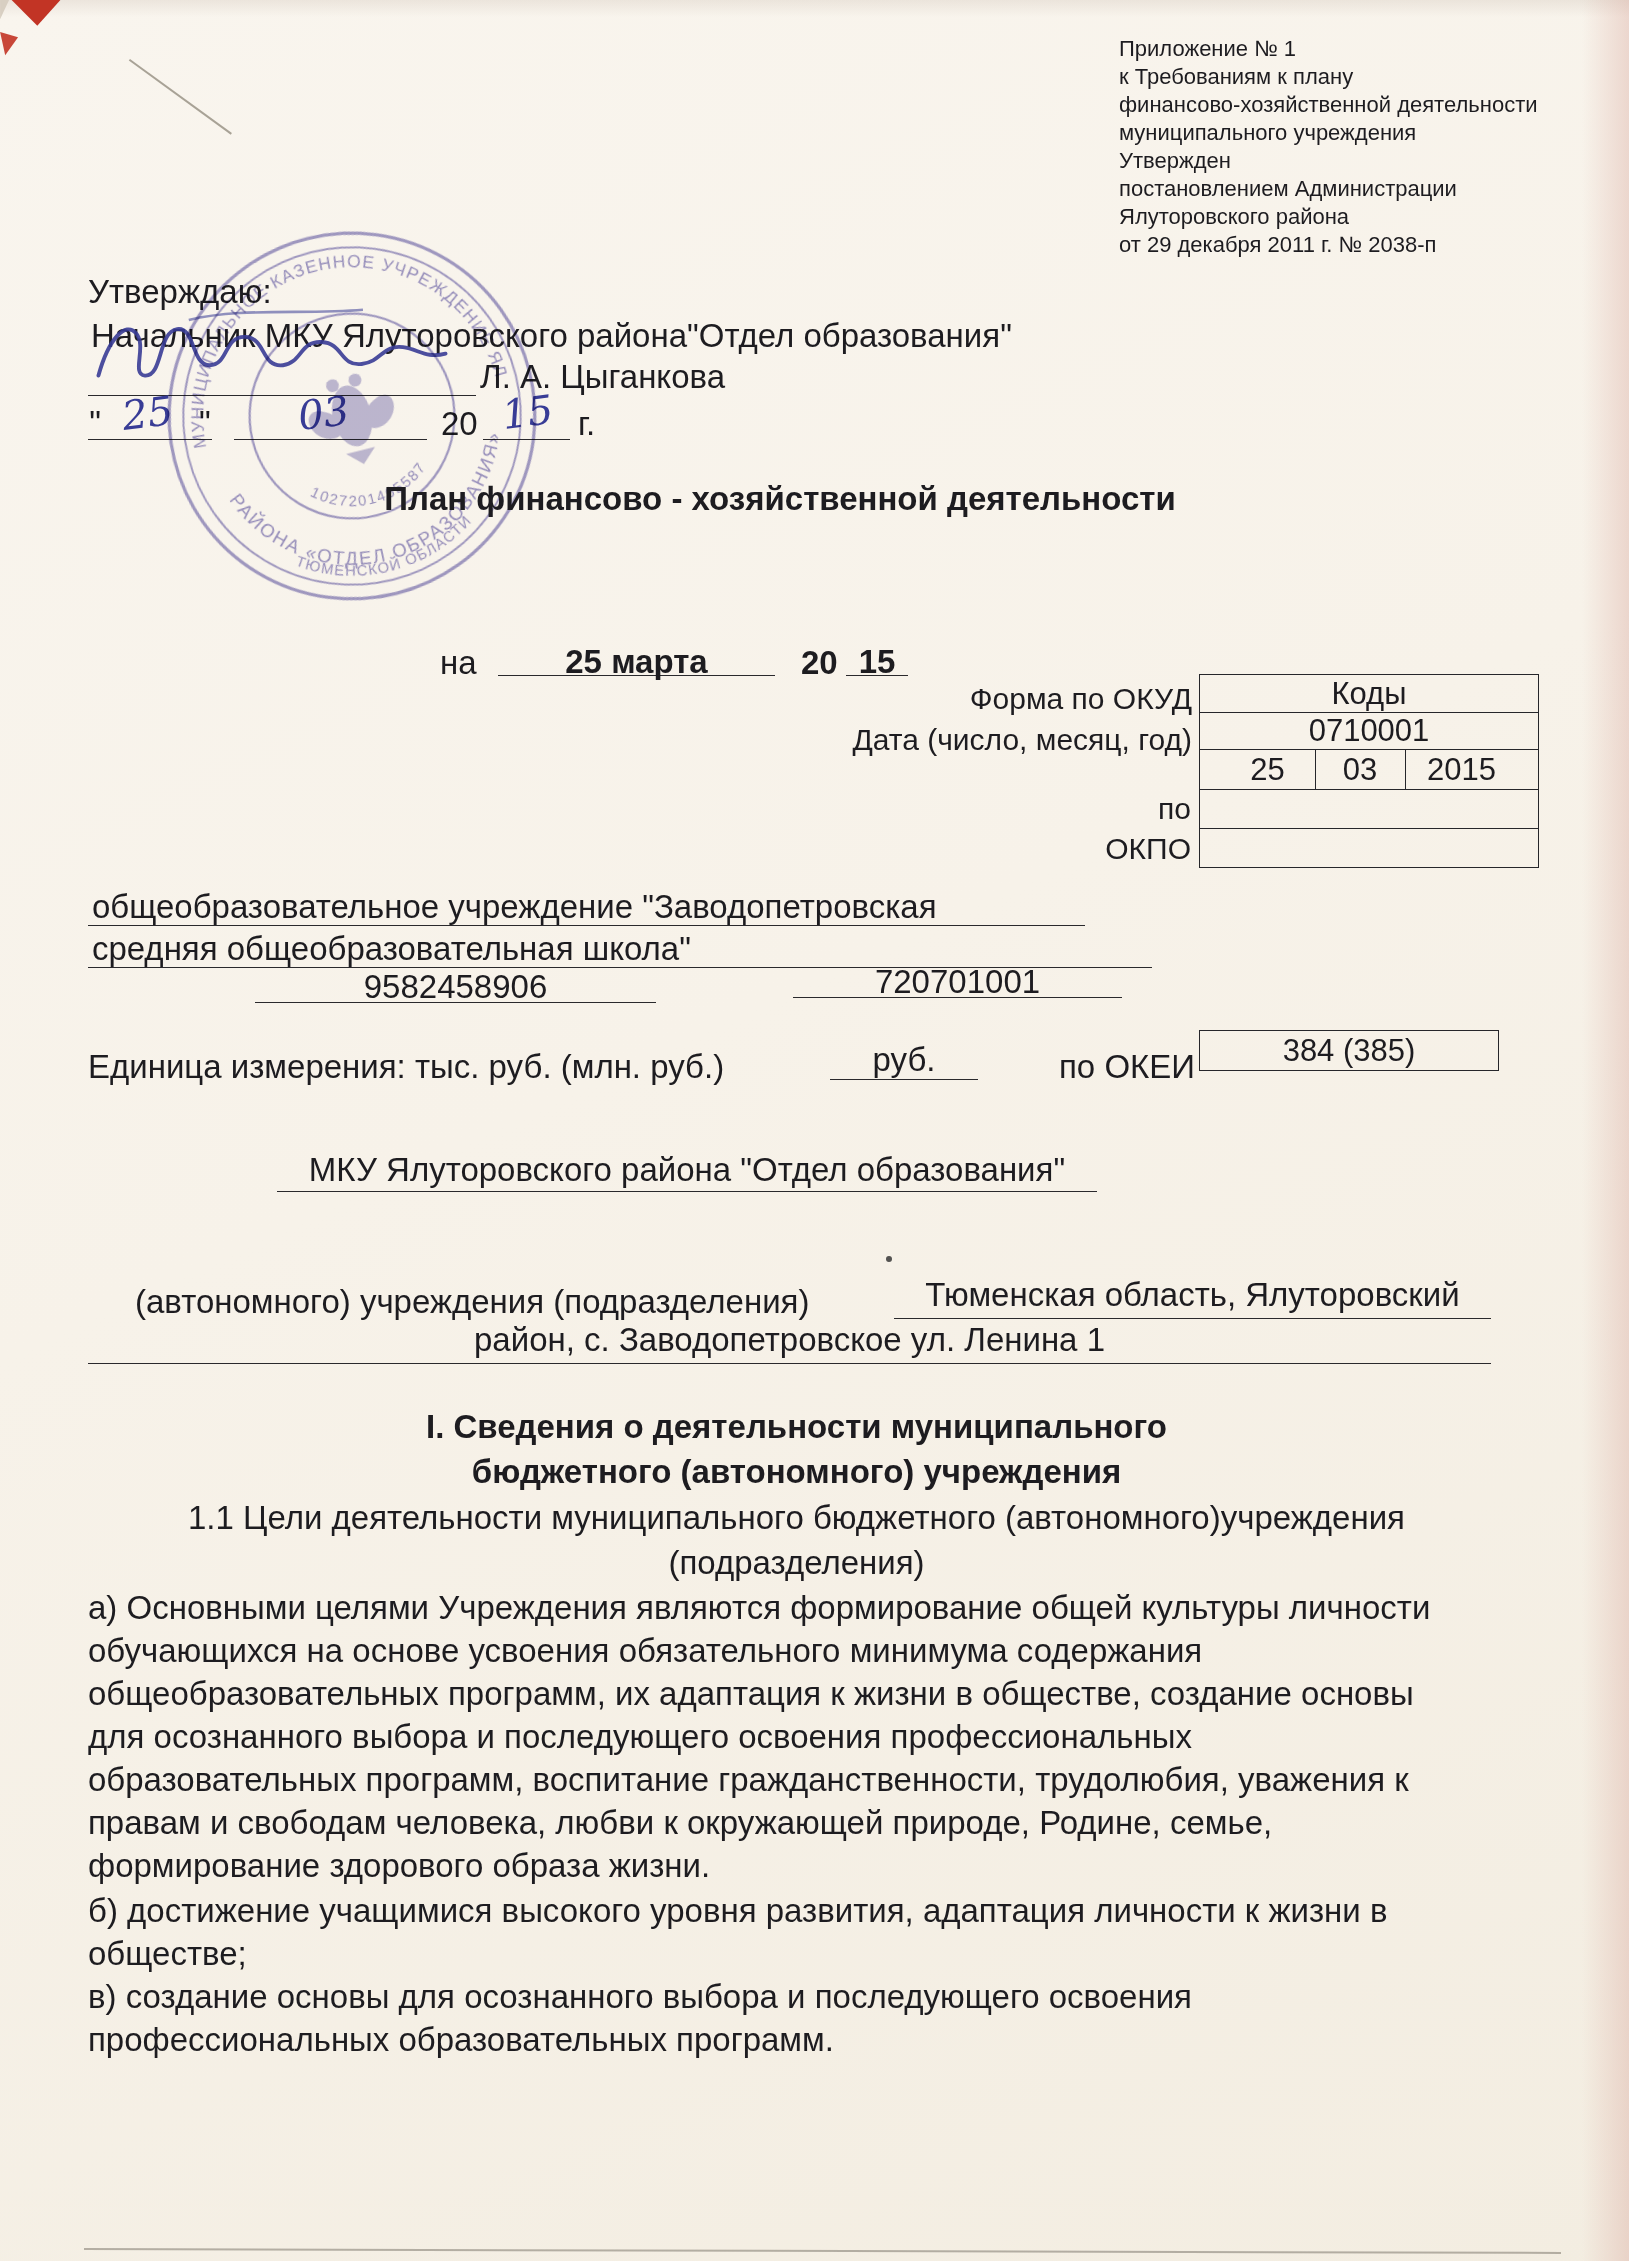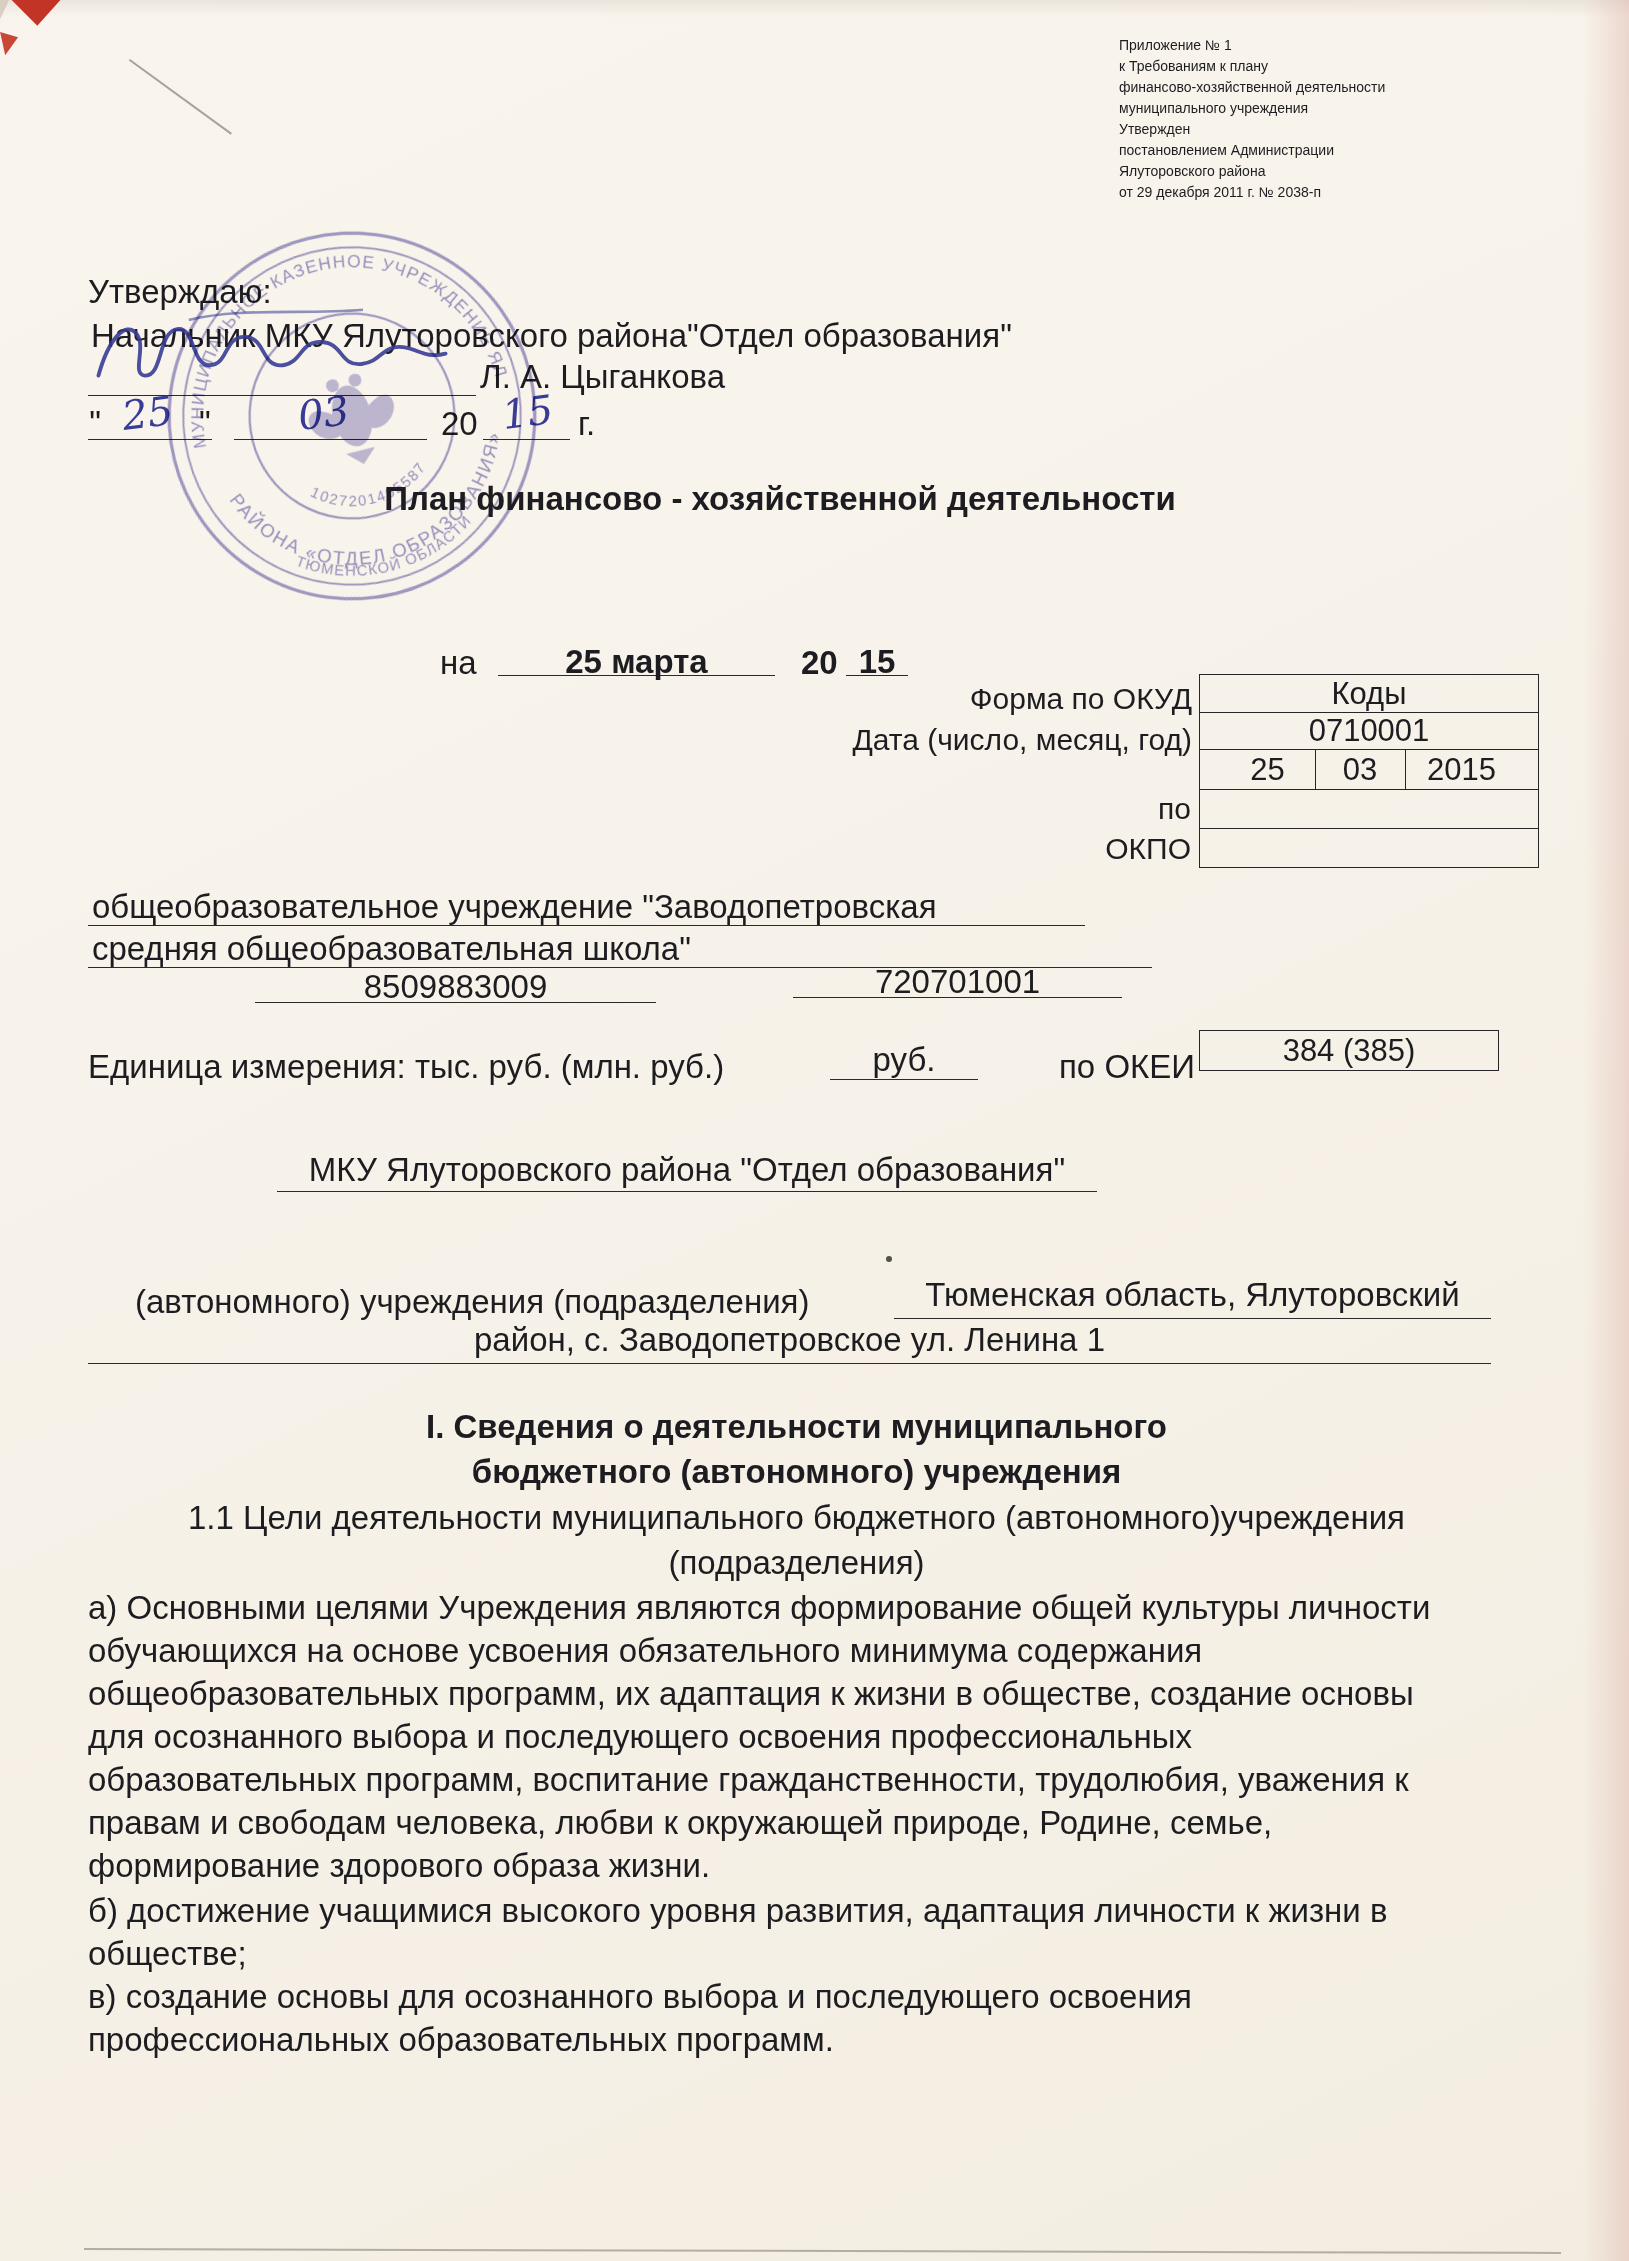--- a/index.html
+++ b/index.html
@@ -10,21 +10,21 @@
     font-family: "Liberation Sans", "DejaVu Sans", sans-serif;
     color: #1d1c20;
   }
   .abs { position: absolute; }
   .t  { font-size: 33px; line-height: 1.25; }
   .b  { font-weight: bold; }
   .ctr{ text-align: center; }
   .rt { text-align: right; }
   .u  { border-bottom: 1.9px solid #2a292c; }
   .pre{ white-space: pre-line; }
-  .small { font-size: 14px; line-height: 21px; }
+  .small { font-size: 22px; line-height: 28px; }
   .lbl { font-size: 30px; }
   .hw {
     font-family: "DejaVu Serif", serif; font-style: italic;
     color: #383c96; font-size: 40px; display:inline-block;
     transform: rotate(-7deg); line-height: 1;
   }
   .body-text { font-size: 33px; line-height: 43px; }
   
   .ctable { border: 1.9px solid #26262a; background: transparent; }
   .ct-row { border-top: 1.9px solid #26262a; display:flex; align-items:center; justify-content:center; font-size:31px; }
@@ -153,21 +153,21 @@
       <div class="ct-cell vline" style="width:95px">25</div>
       <div class="ct-cell vline" style="width:90px">03</div>
       <div class="ct-cell" style="width:112px">2015</div>
     </div>
     <div class="ct-row" style="height:39px"></div>
     <div class="ct-row" style="height:39px"></div>
   </div>
 
   <div class="abs u t" style="left:88px;top:886px;width:997px;height:40px;padding-left:3.9px">общеобразовательное  учреждение "Заводопетровская</div>
   <div class="abs u t" style="left:88px;top:928px;width:1064px;height:40px;padding-left:3.9px">средняя общеобразовательная школа"</div>
-  <div class="abs u t ctr" style="left:255px;top:966px;width:401px;height:37px">8509883009</div>
+  <div class="abs u t ctr" style="left:255px;top:966px;width:401px;height:37px">9582458906</div>
   <div class="abs u t ctr" style="left:793px;top:961px;width:329px;height:37px">720701001</div>
 
   <div class="abs t" style="left:88px;top:1046px">Единица измерения: тыс. руб. (млн. руб.)</div>
   <div class="abs u t ctr" style="left:830px;top:1039px;width:148px;height:41px">руб.</div>
   <div class="abs t" style="left:1059px;top:1046px">по ОКЕИ</div>
   <div class="abs okei-box" style="left:1199px;top:1030px;width:300px;height:41px">384 (385)</div>
 
   <div class="abs u t ctr" style="left:277px;top:1149px;width:820px;height:43px">МКУ Ялуторовского района "Отдел образования"</div>
 
   <div class="abs t" style="left:135px;top:1281px">(автономного) учреждения (подразделения)</div>

